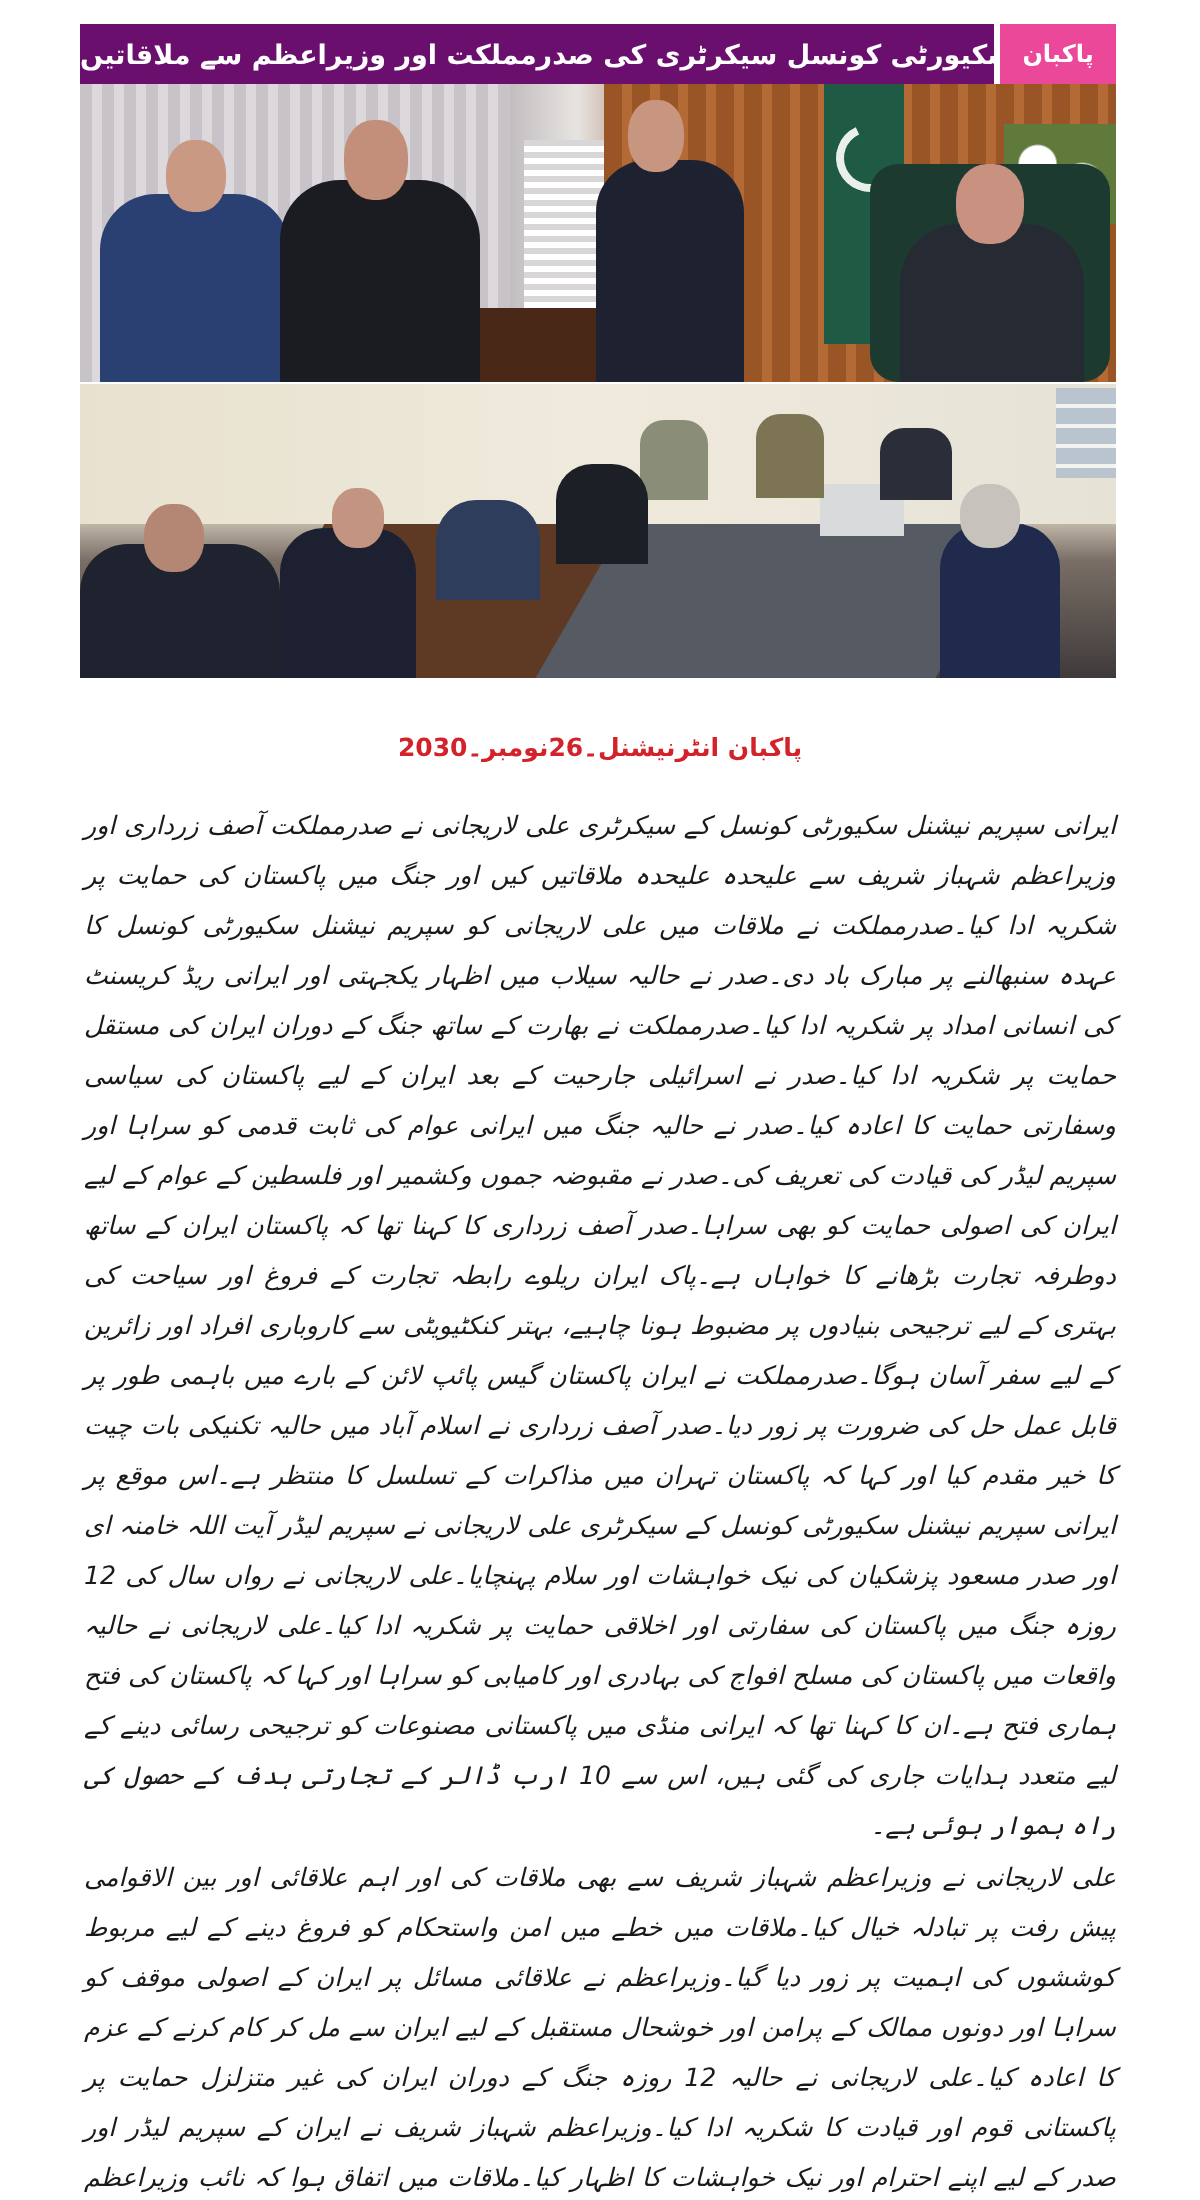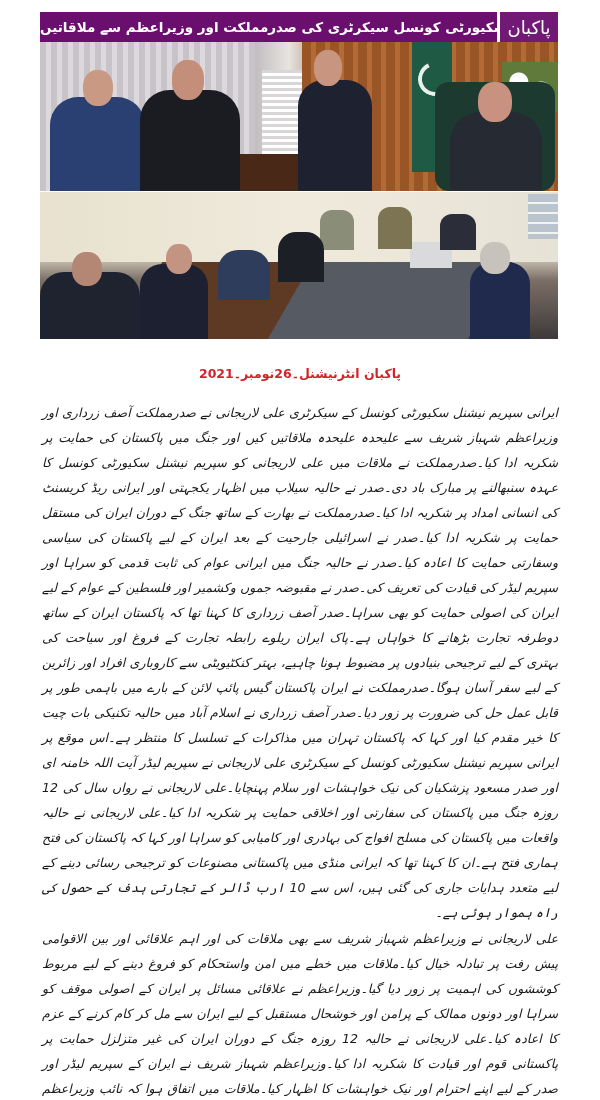--- a/index.html
+++ b/index.html
@@ -5,23 +5,23 @@
     html, body { margin: 0; padding: 0; background: #ffffff; }
     body {
       width: 600px; height: 1100px; position: relative; overflow: hidden;
       font-family: "DejaVu Sans", sans-serif; color: #1a1a1a;
     }
     .header {
       position: absolute; left: 40px; top: 12px; width: 518px; height: 30px;
       display: flex; flex-direction: row-reverse; align-items: stretch;
     }
     .brand {
-      background: #701a75; color: #fff; width: 58px; display: flex;
+      background: #ec4899; color: #fff; width: 58px; display: flex;
       align-items: center; justify-content: center;
-      font-weight: normal; font-size: 18px; direction: rtl;
+      font-weight: bold; font-size: 12px; direction: rtl;
     }
     .sep { width: 3px; background: #ffffff; }
     .headline {
       flex: 1; background: #6b0f6e; color: #fff; display: flex; align-items: center;
       justify-content: flex-end; padding-right: 10px; direction: rtl;
       font-size: 13.5px; font-weight: bold; white-space: nowrap; overflow: hidden;
     }
     .photo {
       position: absolute; left: 40px; width: 518px; overflow: hidden;
     }
@@ -82,18 +82,18 @@
   <div class="shape" style="left:0;top:80px;width:100px;height:67px;background:#1f2330;border-radius:24px 24px 0 0;"></div>
   <div class="shape" style="left:32px;top:60px;width:30px;height:34px;background:#b48775;border-radius:45%;"></div>
   <div class="shape" style="left:100px;top:72px;width:68px;height:75px;background:#1d2030;border-radius:22px 22px 0 0;"></div>
   <div class="shape" style="left:126px;top:52px;width:26px;height:30px;background:#c29481;border-radius:45%;"></div>
   <div class="shape" style="left:178px;top:58px;width:52px;height:50px;background:#2e3d5c;border-radius:20px 20px 0 0;"></div>
   <div class="shape" style="left:238px;top:40px;width:46px;height:50px;background:#1d1f26;border-radius:18px 18px 0 0;"></div>
   <div class="shape" style="left:430px;top:70px;width:60px;height:77px;background:#1f2a4d;border-radius:22px 22px 0 0;"></div>
   <div class="shape" style="left:440px;top:50px;width:30px;height:32px;background:#c8c2bc;border-radius:45%;"></div>
 </div>
 
-<div class="date">پاکبان انٹرنیشنل۔26نومبر۔2021</div>
+<div class="date">پاکبان انٹرنیشنل۔26نومبر۔2030</div>
 
 <div class="article">
   <p>ایرانی سپریم نیشنل سکیورٹی کونسل کے سیکرٹری علی لاریجانی نے صدرمملکت آصف زرداری اور وزیراعظم شہباز شریف سے علیحدہ علیحدہ ملاقاتیں کیں اور جنگ میں پاکستان کی حمایت پر شکریہ ادا کیا۔صدرمملکت نے ملاقات میں علی لاریجانی کو سپریم نیشنل سکیورٹی کونسل کا عہدہ سنبھالنے پر مبارک باد دی۔صدر نے حالیہ سیلاب میں اظہار یکجہتی اور ایرانی ریڈ کریسنٹ کی انسانی امداد پر شکریہ ادا کیا۔صدرمملکت نے بھارت کے ساتھ جنگ کے دوران ایران کی مستقل حمایت پر شکریہ ادا کیا۔صدر نے اسرائیلی جارحیت کے بعد ایران کے لیے پاکستان کی سیاسی وسفارتی حمایت کا اعادہ کیا۔صدر نے حالیہ جنگ میں ایرانی عوام کی ثابت قدمی کو سراہا اور سپریم لیڈر کی قیادت کی تعریف کی۔صدر نے مقبوضہ جموں وکشمیر اور فلسطین کے عوام کے لیے ایران کی اصولی حمایت کو بھی سراہا۔صدر آصف زرداری کا کہنا تھا کہ پاکستان ایران کے ساتھ دوطرفہ تجارت بڑھانے کا خواہاں ہے۔پاک ایران ریلوے رابطہ تجارت کے فروغ اور سیاحت کی بہتری کے لیے ترجیحی بنیادوں پر مضبوط ہونا چاہیے، بہتر کنکٹیویٹی سے کاروباری افراد اور زائرین کے لیے سفر آسان ہوگا۔صدرمملکت نے ایران پاکستان گیس پائپ لائن کے بارے میں باہمی طور پر قابل عمل حل کی ضرورت پر زور دیا۔صدر آصف زرداری نے اسلام آباد میں حالیہ تکنیکی بات چیت کا خیر مقدم کیا اور کہا کہ پاکستان تہران میں مذاکرات کے تسلسل کا منتظر ہے۔اس موقع پر ایرانی سپریم نیشنل سکیورٹی کونسل کے سیکرٹری علی لاریجانی نے سپریم لیڈر آیت اللہ خامنہ ای اور صدر مسعود پزشکیان کی نیک خواہشات اور سلام پہنچایا۔علی لاریجانی نے رواں سال کی 12 روزہ جنگ میں پاکستان کی سفارتی اور اخلاقی حمایت پر شکریہ ادا کیا۔علی لاریجانی نے حالیہ واقعات میں پاکستان کی مسلح افواج کی بہادری اور کامیابی کو سراہا اور کہا کہ پاکستان کی فتح ہماری فتح ہے۔ان کا کہنا تھا کہ ایرانی منڈی میں پاکستانی مصنوعات کو ترجیحی رسائی دینے کے لیے متعدد ہدایات جاری کی گئی ہیں، اس سے 10 ارب ڈالر کے تجارتی ہدف کے حصول کی راہ ہموار ہوئی ہے۔</p>
   <p>علی لاریجانی نے وزیراعظم شہباز شریف سے بھی ملاقات کی اور اہم علاقائی اور بین الاقوامی پیش رفت پر تبادلہ خیال کیا۔ملاقات میں خطے میں امن واستحکام کو فروغ دینے کے لیے مربوط کوششوں کی اہمیت پر زور دیا گیا۔وزیراعظم نے علاقائی مسائل پر ایران کے اصولی موقف کو سراہا اور دونوں ممالک کے پرامن اور خوشحال مستقبل کے لیے ایران سے مل کر کام کرنے کے عزم کا اعادہ کیا۔علی لاریجانی نے حالیہ 12 روزہ جنگ کے دوران ایران کی غیر متزلزل حمایت پر پاکستانی قوم اور قیادت کا شکریہ ادا کیا۔وزیراعظم شہباز شریف نے ایران کے سپریم لیڈر اور صدر کے لیے اپنے احترام اور نیک خواہشات کا اظہار کیا۔ملاقات میں اتفاق ہوا کہ نائب وزیراعظم اور وزیر خارجہ اسحاق ڈار کی قیادت میں ایک وفد جلد ایران کا دورہ کریگا، دورے میں مختلف شعبوں بالخصوص زراعت اور مواصلات میں تعاون کو فروغ دیا جائیگا۔</p>
 </div>
 
 </body></html>

